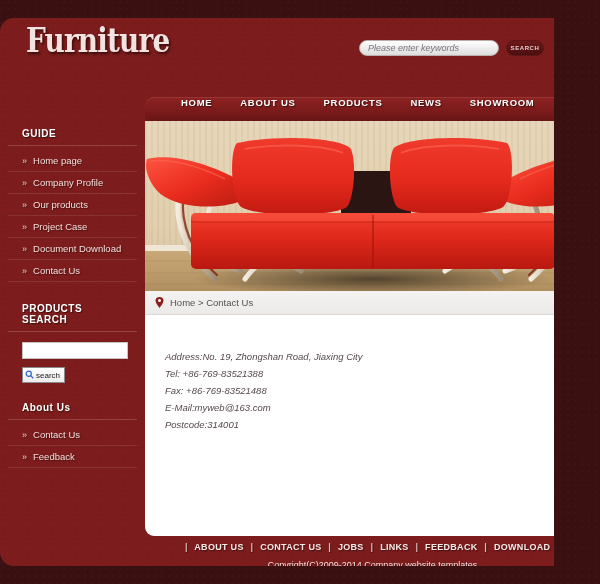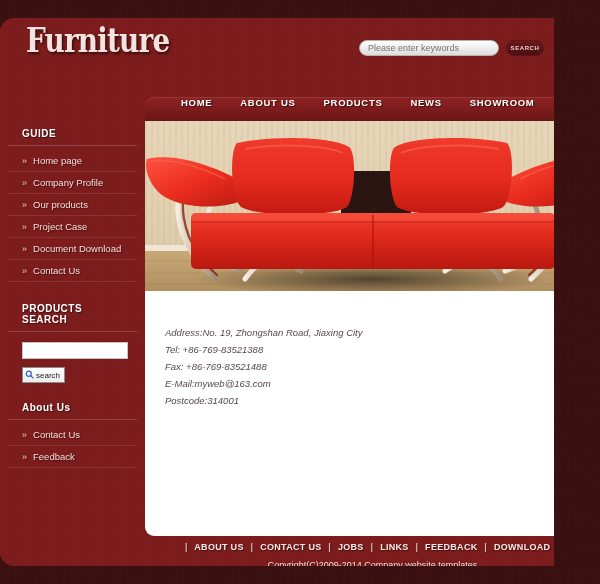--- a/index.html
+++ b/index.html
@@ -53,20 +53,21 @@
   .search-input {
     width: 140px; height: 16px;
     border: 1px solid #b9b0ad;
     border-radius: 9px;
     background: linear-gradient(to bottom, #ffffff 0%, #ececec 55%, #dcdcdc 100%);
     color: #6d6a68;
     font-size: 9px;
     font-family: "Liberation Sans", sans-serif;
     padding: 0 8px;
     outline: none;
+    font-style: italic;
   }
   .search-btn {
     width: 38px; height: 16px;
     border: 1px solid #5e1516;
     border-radius: 8px;
     background: linear-gradient(to bottom, #6d1819 0%, #4a0f10 100%);
     color: #e8cfcd;
     font-size: 6px;
     font-weight: bold;
     letter-spacing: 0.6px;
@@ -391,20 +392,27 @@
       </li>
       <li>
         <a href="#">
           <span class="chev">»</span><span>Feedback</span>
         </a>
       </li>
     </ul>
   </div>
 
   <div id="content">
+    <div class="crumb">
+      <svg class="pin" viewBox="0 0 9 11">
+        <path d="M4.5 0 C2 0 0.5 1.6 0.5 3.6 C0.5 6.2 4.5 11 4.5 11 C4.5 11 8.5 6.2 8.5 3.6 C8.5 1.6 7 0 4.5 0 Z" fill="#8e1b1c"></path>
+        <circle cx="4.5" cy="3.6" r="1.5" fill="#ffffff"></circle>
+      </svg>
+      <span>Home &gt; Contact Us</span>
+    </div>
 
     <div class="contact-block">
       <div>Address:No. 19, Zhongshan Road, Jiaxing City</div>
       <div>Tel: +86-769-83521388</div>
       <div>Fax: +86-769-83521488</div>
       <div>E-Mail:myweb@163.com</div>
       <div>Postcode:314001</div>
     </div>
   </div>
 

